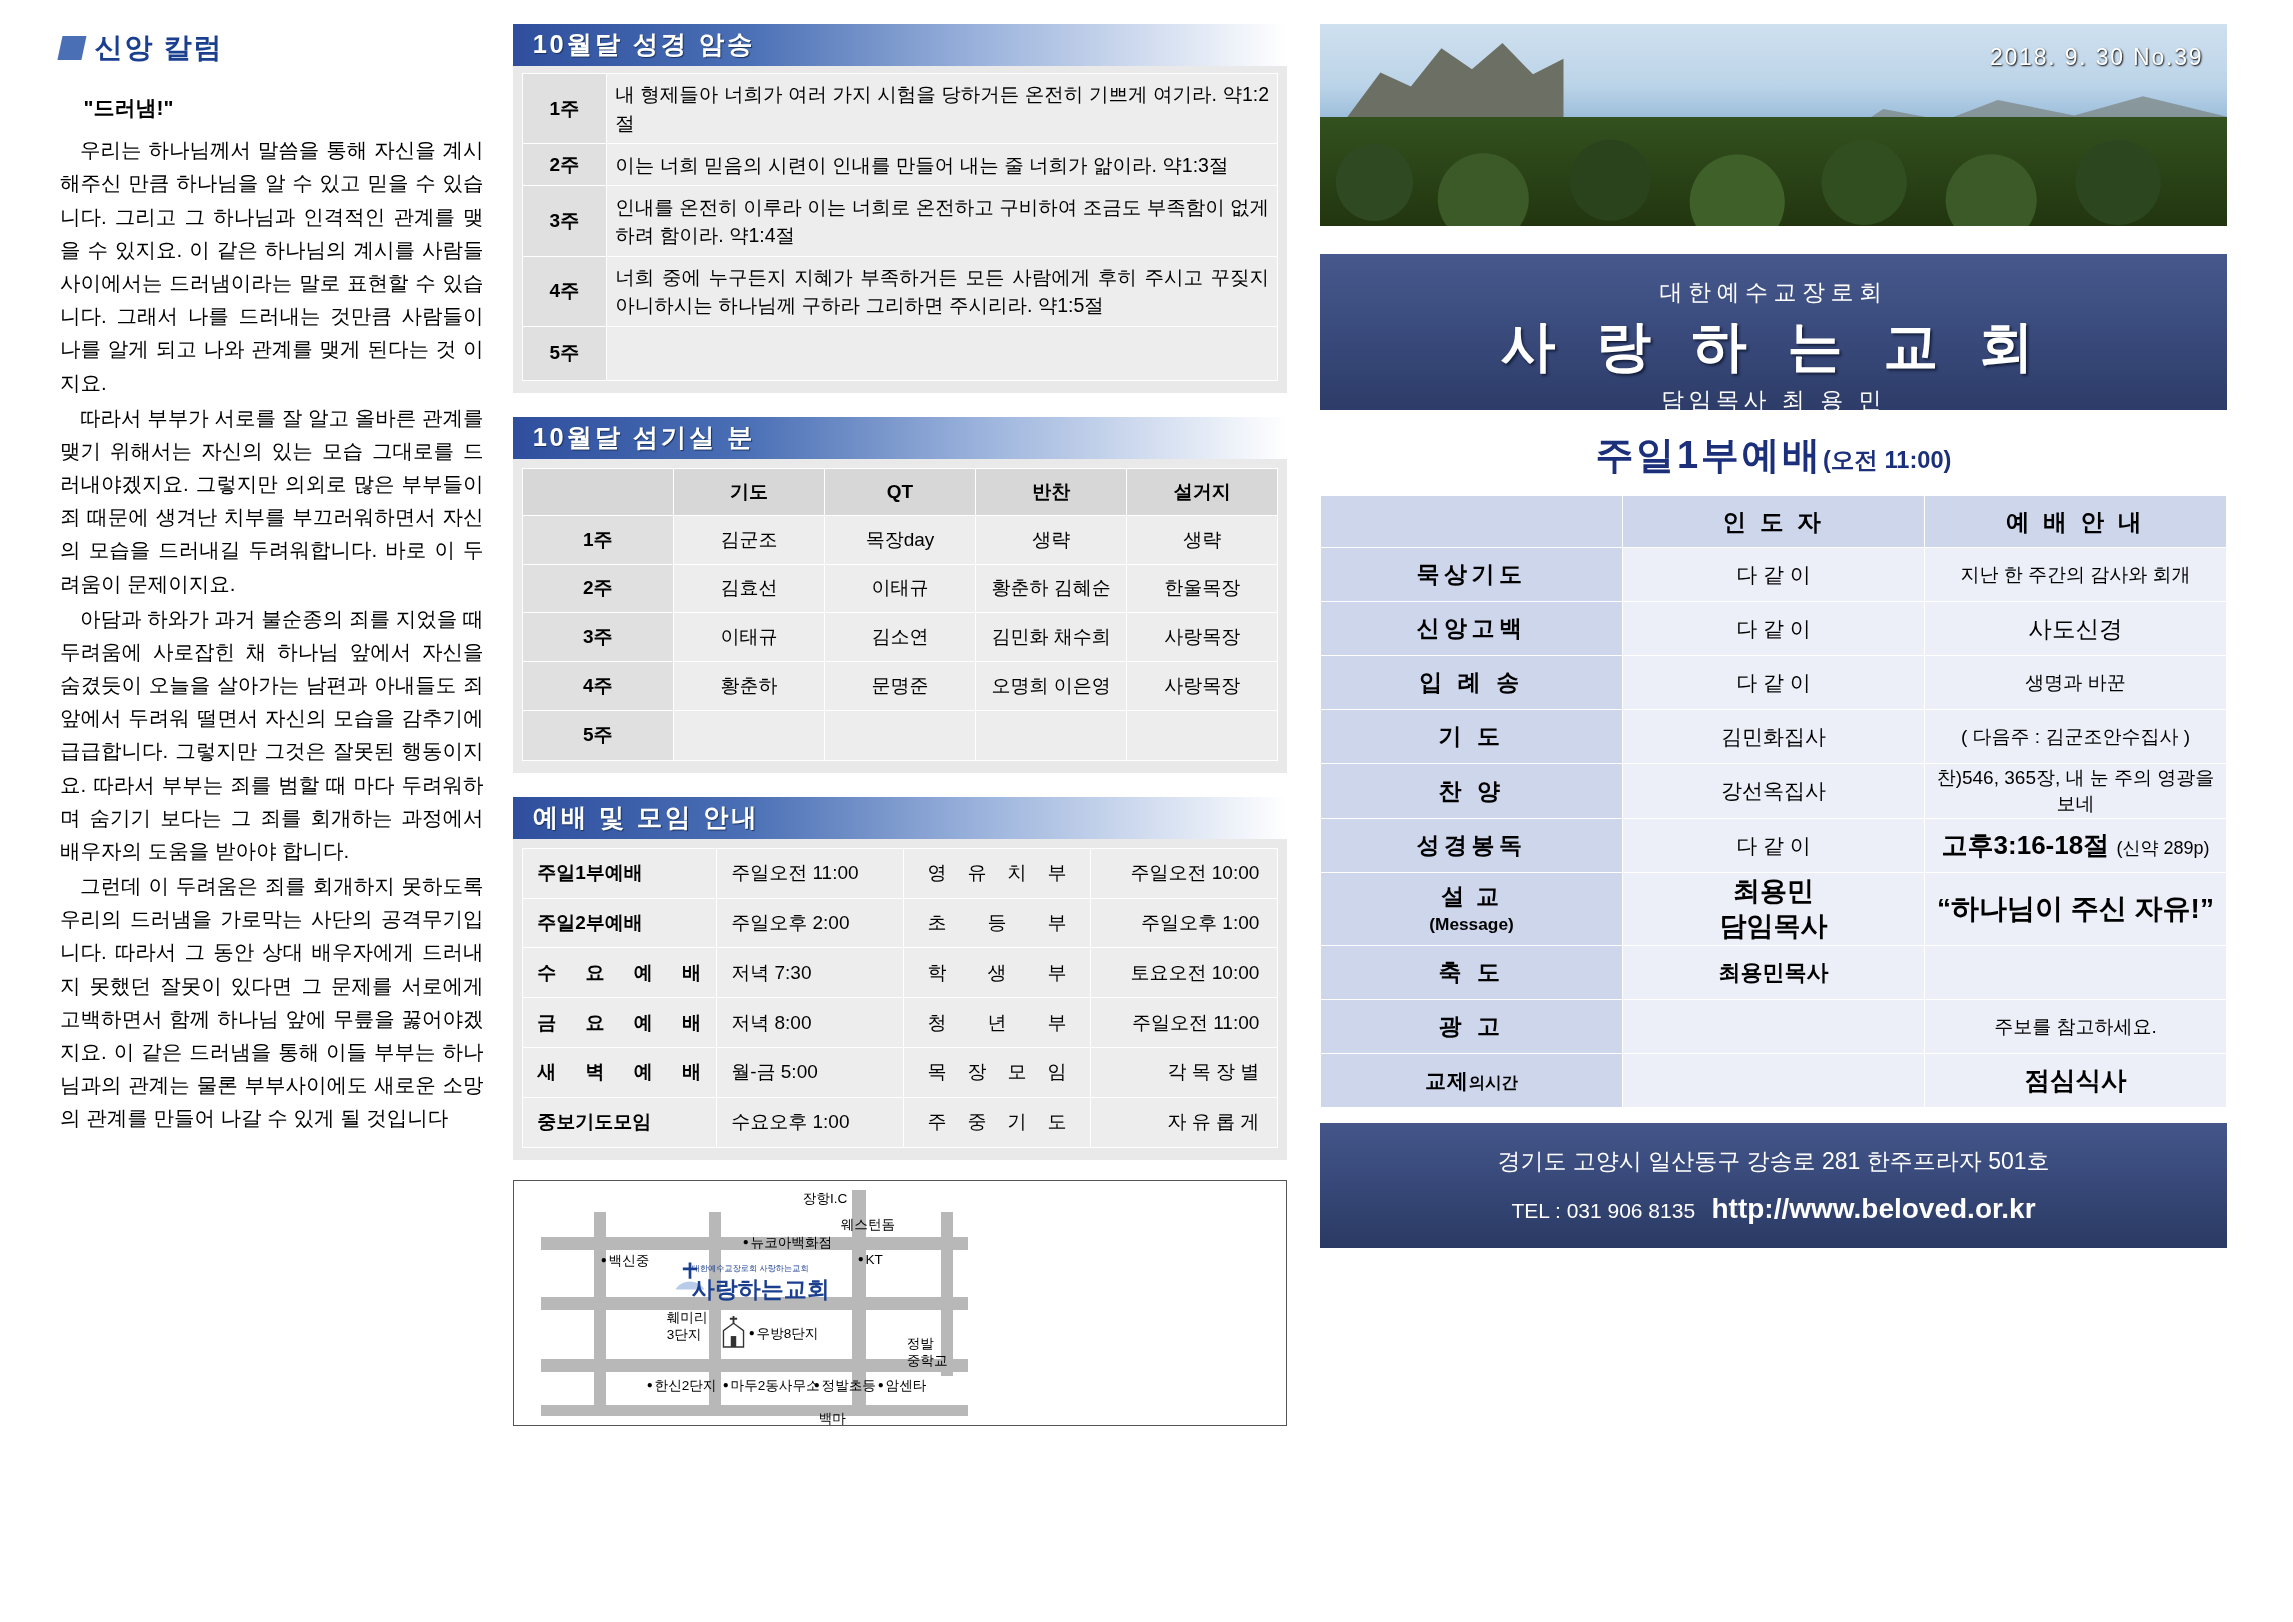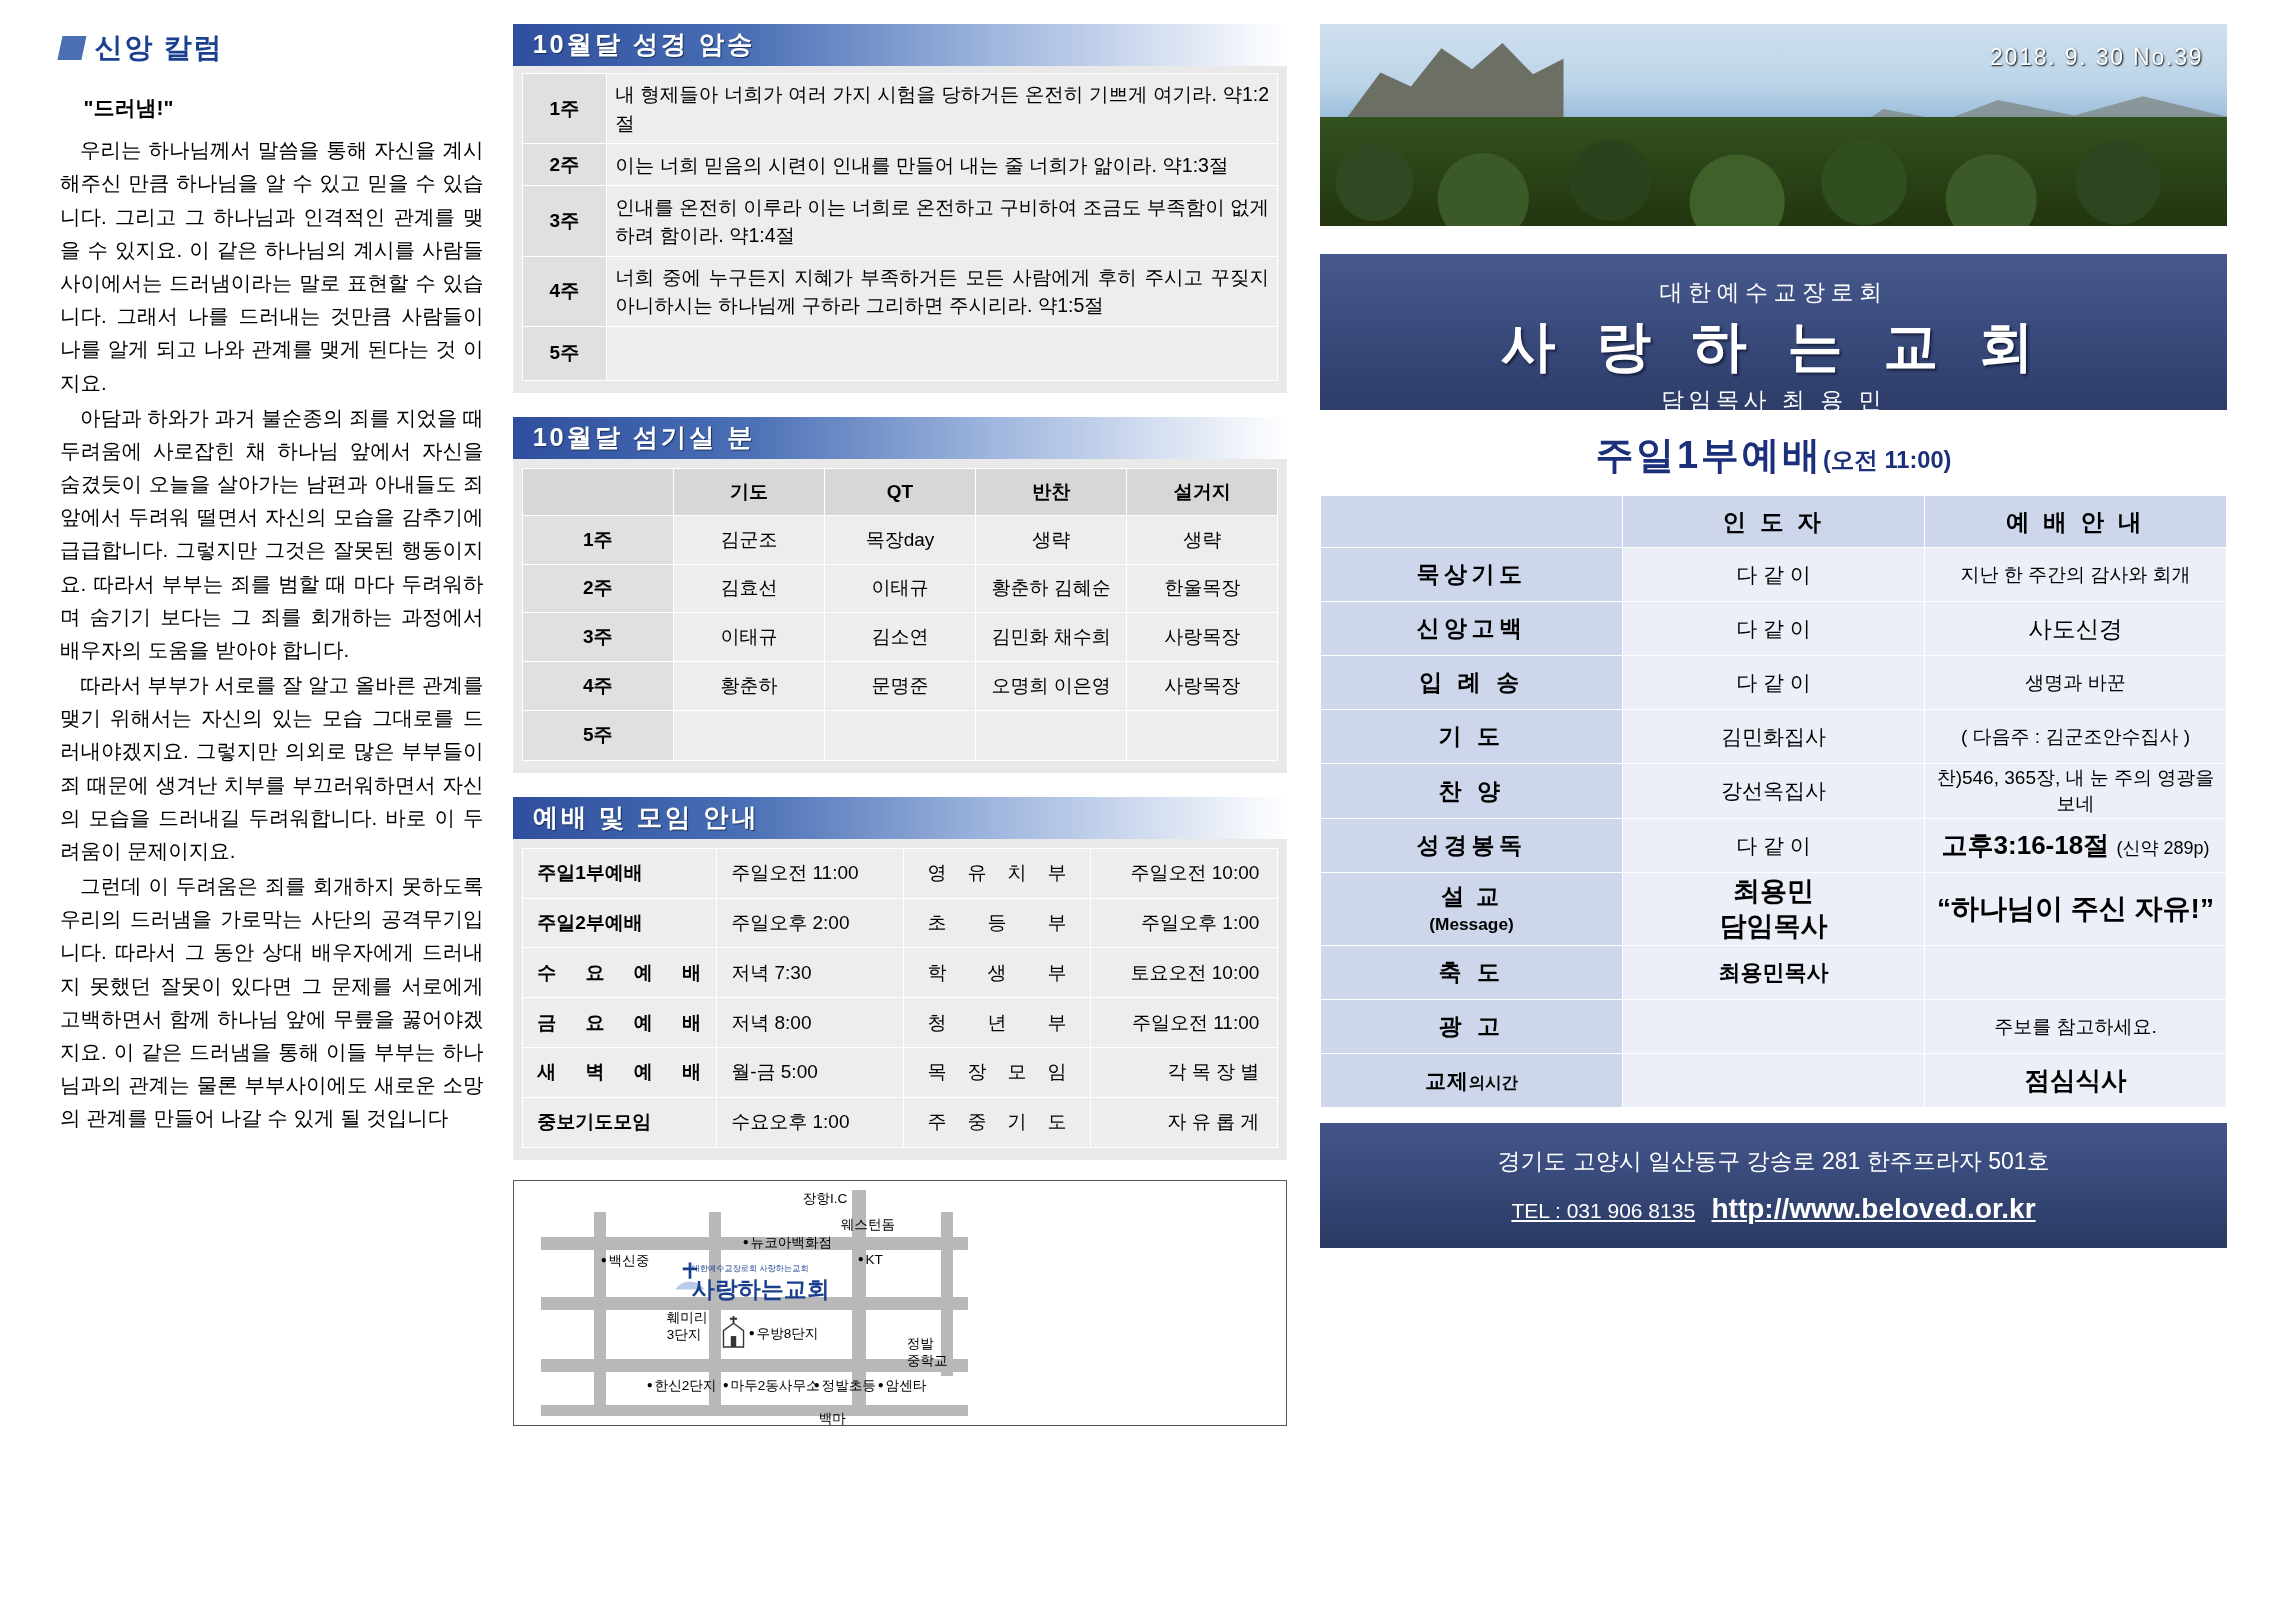--- a/index.html
+++ b/index.html
@@ -327,38 +327,38 @@
     margin-top: 14.5px;
     background: linear-gradient(to bottom, #44558a 0%, #38497a 45%, #2b3a63 100%);
     color: #ffffff;
     text-align: center;
     padding: 14.5px 0 16.4px 0;
     line-height: 1.6;
   }
   .footer .l1 { font-size: 23px; font-weight: bold; letter-spacing: 1.8px; }
   .footer .l1 .gap { display: inline-block; width: 49px; }
   .footer .l2 { font-size: 23px; margin-top: 5.5px; }
-  .footer .l3 { font-size: 21px; margin-top: 7.3px; font-family: "Liberation Sans", sans-serif; text-decoration: underline; }
+  .footer .l3 { font-size: 21px; margin-top: 7.3px; font-family: "Liberation Sans", sans-serif; }
   .footer .l3 .url { font-size: 28px; font-weight: bold; margin-left: 16.4px; }
   .spacer22 { height: 23.6px; }
 </style>
 </head>
 <body>
 
 <div class="page">
 
   <div class="col1">
     <div class="col-head">
       <div class="sq"></div>
       <div class="title">신앙 칼럼</div>
     </div>
     <div class="quote">"드러냄!"</div>
     <p>우리는 하나님께서 말씀을 통해 자신을 계시해주신 만큼 하나님을 알 수 있고 믿을 수 있습니다. 그리고 그 하나님과 인격적인 관계를 맺을 수 있지요. 이 같은 하나님의 계시를 사람들 사이에서는 드러냄이라는 말로 표현할 수 있습니다. 그래서 나를 드러내는 것만큼 사람들이 나를 알게 되고 나와 관계를 맺게 된다는 것 이지요.</p>
+    <p>따라서 부부가 서로를 잘 알고 올바른 관계를 맺기 위해서는 자신의 있는 모습 그대로를 드러내야겠지요. 그렇지만 의외로 많은 부부들이 죄 때문에 생겨난 치부를 부끄러워하면서 자신의 모습을 드러내길 두려워합니다. 바로 이 두려움이 문제이지요.</p>
     <p>아담과 하와가 과거 불순종의 죄를 지었을 때 두려움에 사로잡힌 채 하나님 앞에서 자신을 숨겼듯이 오늘을 살아가는 남편과 아내들도 죄 앞에서 두려워 떨면서 자신의 모습을 감추기에 급급합니다. 그렇지만 그것은 잘못된 행동이지요. 따라서 부부는 죄를 범할 때 마다 두려워하며 숨기기 보다는 그 죄를 회개하는 과정에서 배우자의 도움을 받아야 합니다.</p>
-    <p>따라서 부부가 서로를 잘 알고 올바른 관계를 맺기 위해서는 자신의 있는 모습 그대로를 드러내야겠지요. 그렇지만 의외로 많은 부부들이 죄 때문에 생겨난 치부를 부끄러워하면서 자신의 모습을 드러내길 두려워합니다. 바로 이 두려움이 문제이지요.</p>
     <p>그런데 이 두려움은 죄를 회개하지 못하도록 우리의 드러냄을 가로막는 사단의 공격무기입니다. 따라서 그 동안 상대 배우자에게 드러내지 못했던 잘못이 있다면 그 문제를 서로에게 고백하면서 함께 하나님 앞에 무릎을 꿇어야겠지요. 이 같은 드러냄을 통해 이들 부부는 하나님과의 관계는 물론 부부사이에도 새로운 소망의 관계를 만들어 나갈 수 있게 될 것입니다</p>
   </div>
 
   <div class="col2">
 
     <div class="band">
       <span class="band-text">10월달 성경 암송</span>
     </div>
     <div class="mem-wrap">
       <table class="grid mem">

